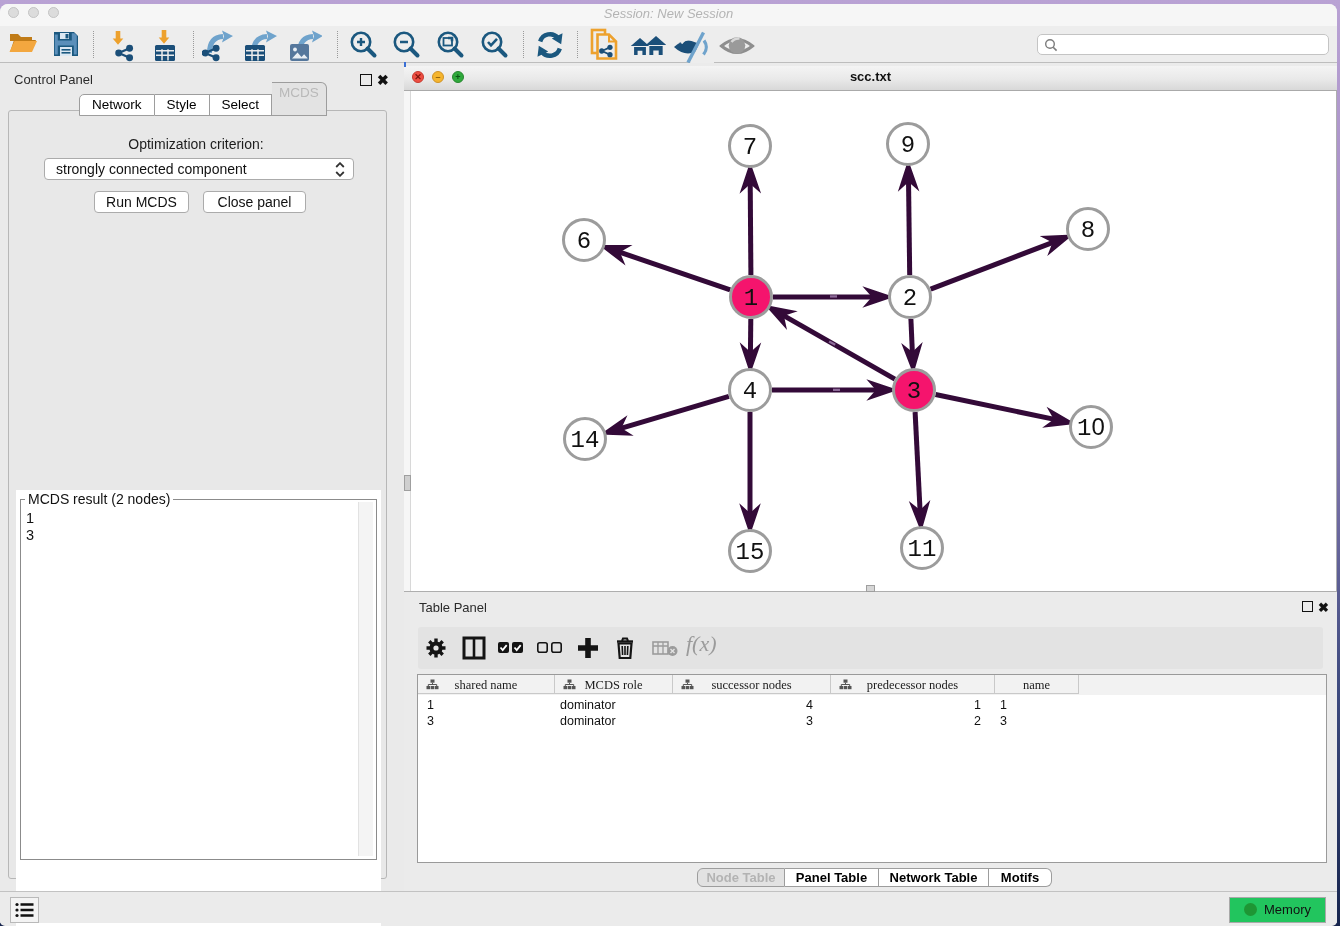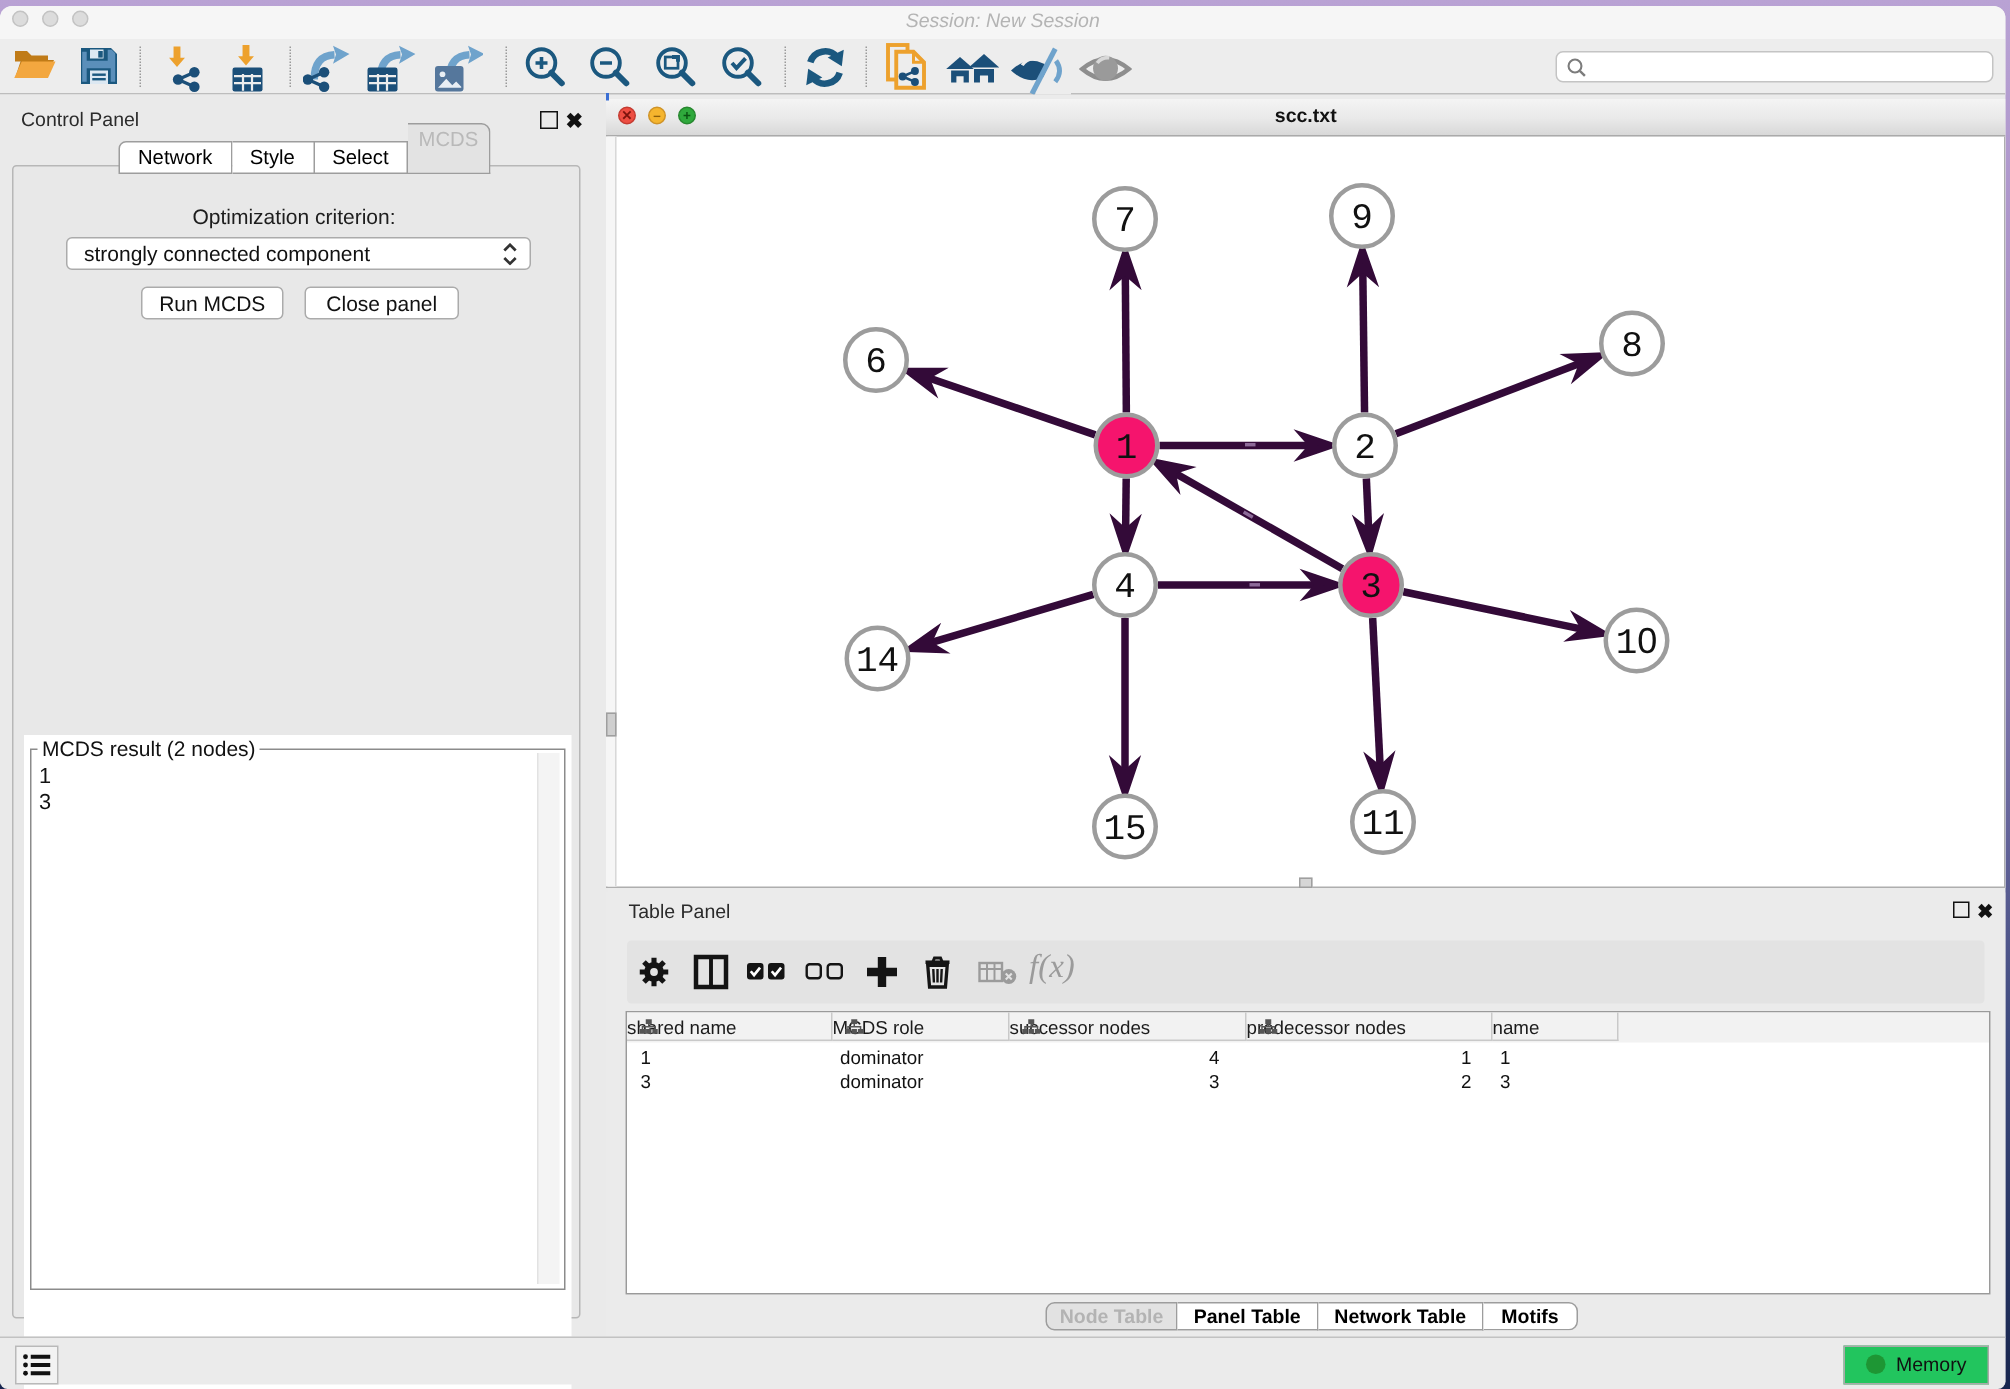--- a/index.html
+++ b/index.html
@@ -49,21 +49,21 @@
  text-align:center;line-height:11px;font-size:9px;font-weight:bold;}
 #nettitle .cap{position:absolute;top:3px;width:100%;text-align:center;font-size:13px;font-weight:bold;color:#111;}
 #graph{position:absolute;left:405px;top:88px;}
 
 #tpanel{position:absolute;left:404px;top:591px;width:933px;height:296px;background:#ebebeb;}
 #tpanel h1{margin:0;position:absolute;left:15px;top:5px;font-size:13px;font-weight:normal;color:#2b2b2b;}
 #ttoolbar{position:absolute;left:14px;top:32px;width:905px;height:42px;background:#e3e3e3;border-radius:3px;}
 #ttable{position:absolute;left:13px;top:79px;width:908px;height:187px;background:#fff;border:1px solid #9a9a9a;}
 #thead{position:absolute;left:0;top:0;height:20px;width:100%;background:#f2f2f2;font-size:12.5px;color:#1b1b1b;}
 #thead .hc{position:absolute;top:0;height:19px;border-right:1px solid #c9c9c9;border-bottom:1px solid #c9c9c9;
- text-align:left;line-height:20px;box-sizing:border-box;}
+ text-align:center;line-height:20px;box-sizing:border-box;font-family:Liberation Serif, serif;}
 .trow{position:absolute;font-size:12.5px;color:#111;height:16px;line-height:16px;}
 #btabs{position:absolute;left:293px;top:273px;height:19px;display:flex;font-size:13px;font-weight:bold;}
 #btabs div{border:1px solid #9d9d9d;border-left:none;background:#fff;height:19px;box-sizing:border-box;text-align:center;padding-top:1px;}
 #btabs div.dis{background:#e2e2e2;color:#b3b3b3;border-radius:6px 0 0 6px;border-left:1px solid #9d9d9d;}
 #btabs div:last-child{border-radius:0 6px 6px 0;}
 
 #statusbar{position:absolute;left:0;top:887px;width:1337px;height:31px;background:#ebebeb;border-top:1px solid #c2c2c2;}
 #listbtn{position:absolute;left:10px;top:5px;width:29px;height:26px;background:#f3f3f3;border:1px solid #b9b9b9;box-sizing:border-box;}
 #membtn{position:absolute;right:11px;top:5px;width:97px;height:26px;background:#22c55e;border:1px solid #a9a9a9;box-sizing:border-box;
  font-size:13px;color:#111;text-align:center;line-height:24px;}

